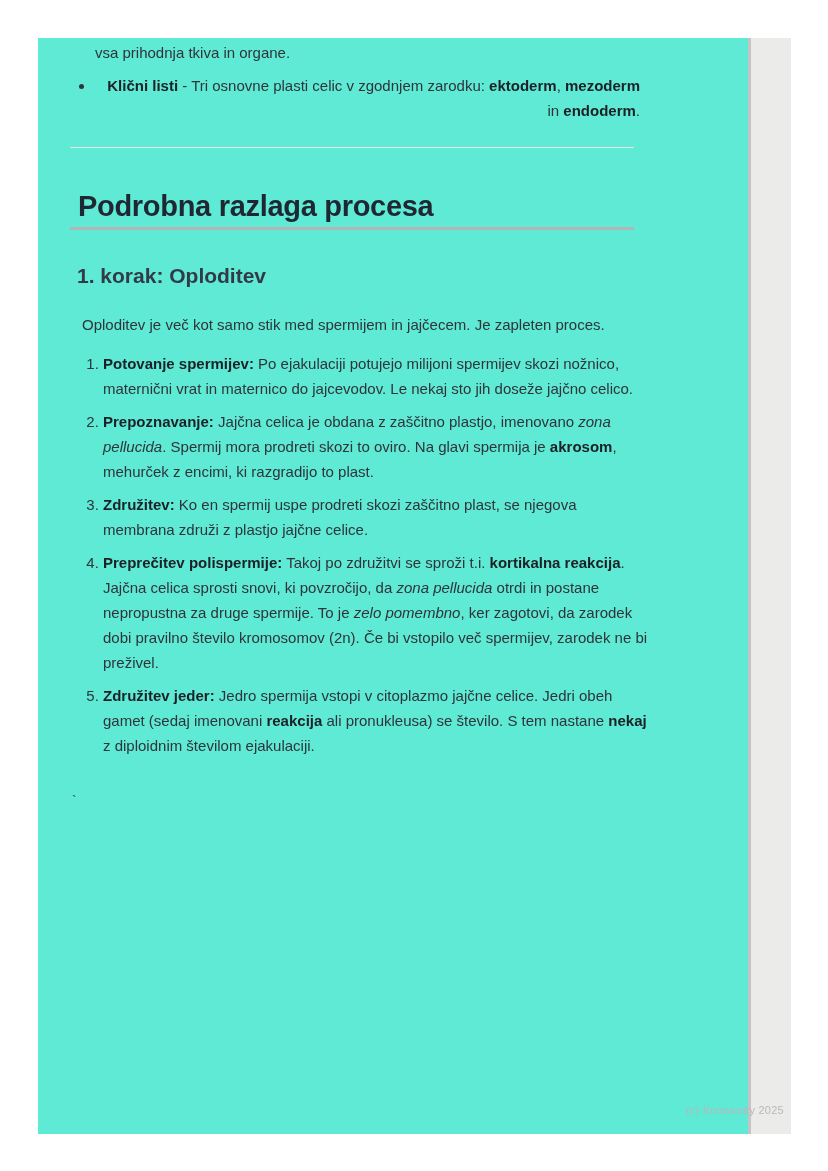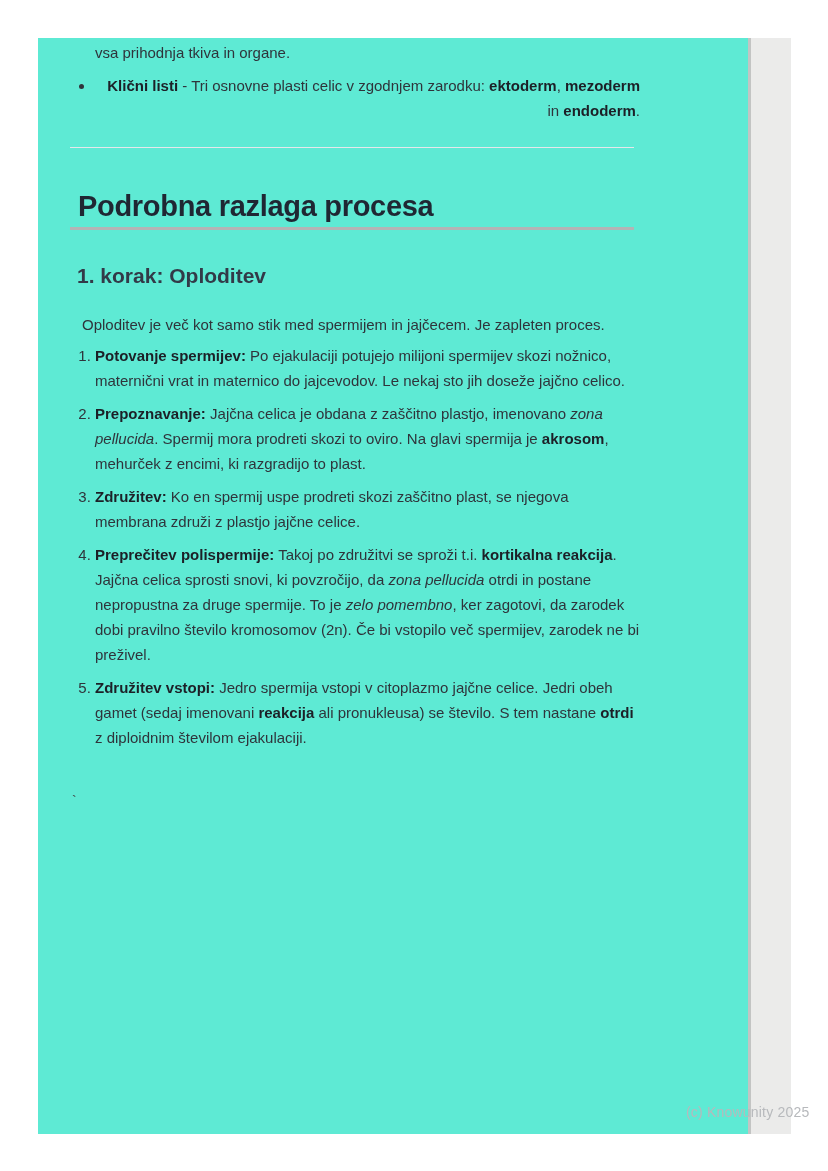--- a/index.html
+++ b/index.html
@@ -105,21 +105,21 @@
       left: 0;
       margin: 12px;
       font-size: 15px;
       line-height: 25px;
       color: #2f343b;
     }
     ol.steps {
       position: absolute;
       top: 305px;
       left: 0;
-      margin: 0;
+      margin: 8px;
       padding-left: 25px;
       width: 545px;
     }
     ol.steps li {
       font-size: 15px;
       line-height: 25px;
       color: #2f343b;
       margin-bottom: 8px;
     }
     b { font-weight: bold; color: #1c2027; }
@@ -128,21 +128,21 @@
       position: absolute;
       top: 755px;
       left: 2px;
       font-size: 14px;
       color: #444;
     }
     .footer {
       position: absolute;
       left: 686px;
       top: 1104px;
-      font-size: 14px;
+      font-size: 11px;
       color: #b7b9bc;
       letter-spacing: 0.2px;
     }
   </style>
 </head>
 <body>
 
 <div class="page">
   <div class="content">
 
@@ -159,21 +159,21 @@
 
     <h2 class="h2">1. korak: Oploditev</h2>
 
     <p class="intro">Oploditev je več kot samo stik med spermijem in jajčecem. Je zapleten proces.</p>
 
     <ol class="steps">
       <li><b>Potovanje spermijev:</b><span> Po ejakulaciji potujejo milijoni spermijev skozi nožnico, maternični vrat in maternico do jajcevodov. Le nekaj sto jih doseže jajčno celico.</span></li>
       <li><b>Prepoznavanje:</b><span> Jajčna celica je obdana z zaščitno plastjo, imenovano </span><i>zona pellucida</i><span>. Spermij mora prodreti skozi to oviro. Na glavi spermija je </span><b>akrosom</b><span>, mehurček z encimi, ki razgradijo to plast.</span></li>
       <li><b>Združitev:</b><span> Ko en spermij uspe prodreti skozi zaščitno plast, se njegova membrana združi z plastjo jajčne celice.</span></li>
       <li><b>Preprečitev polispermije:</b><span> Takoj po združitvi se sproži t.i. </span><b>kortikalna reakcija</b><span>. Jajčna celica sprosti snovi, ki povzročijo, da </span><i>zona pellucida</i><span> otrdi in postane nepropustna za druge spermije. To je </span><i>zelo pomembno</i><span>, ker zagotovi, da zarodek dobi pravilno število kromosomov (2n). Če bi vstopilo več spermijev, zarodek ne bi preživel.</span></li>
-      <li><b>Združitev vstopi:</b><span> Jedro spermija vstopi v citoplazmo jajčne celice. Jedri obeh gamet (sedaj imenovani </span><b>reakcija</b><span> ali pronukleusa) se število. S tem nastane </span><b>otrdi</b><span> z diploidnim številom ejakulaciji.</span></li>
+      <li><b>Združitev jeder:</b><span> Jedro spermija vstopi v citoplazmo jajčne celice. Jedri obeh gamet (sedaj imenovani </span><b>reakcija</b><span> ali pronukleusa) se število. S tem nastane </span><b>nekaj</b><span> z diploidnim številom ejakulaciji.</span></li>
     </ol>
 
     <div class="backtick">`</div>
   </div>
 </div>
 
 <div class="side-strip"></div>
 
 <div class="footer">(c) Knowunity 2025</div>
 

